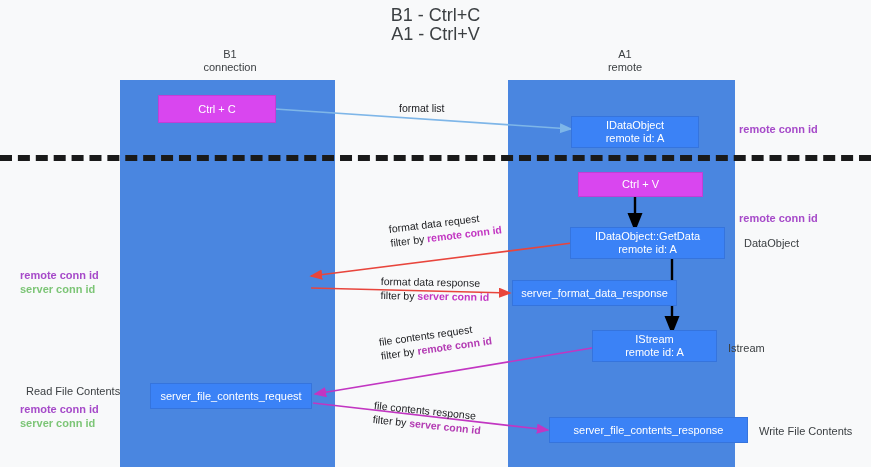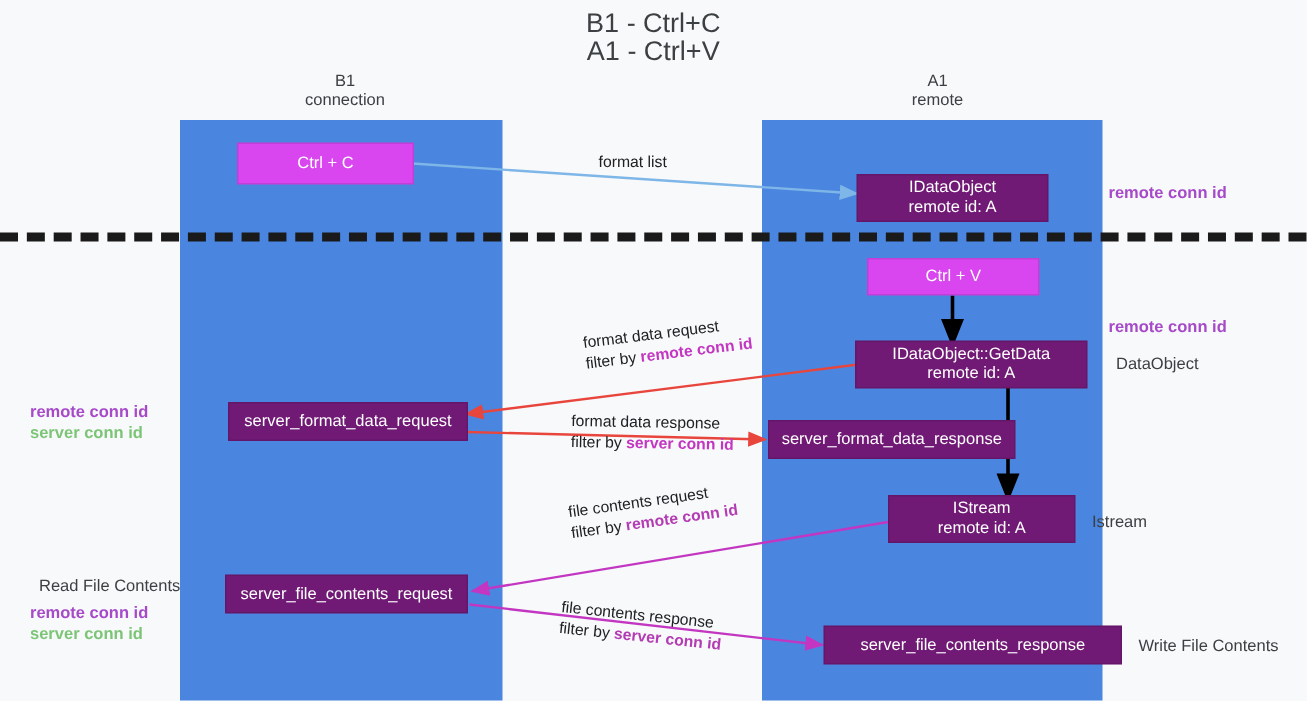--- a/index.html
+++ b/index.html
@@ -25,21 +25,21 @@
   .colhead-b1{left:150px;top:48px;width:160px;}
   .colhead-a1{left:545px;top:48px;width:160px;}
 
   .node{
     position:absolute;box-sizing:border-box;
     display:flex;flex-direction:column;align-items:center;justify-content:center;
     color:#ffffff;font-size:11px;line-height:13px;text-align:center;
     border:1px solid rgba(0,0,0,.10);
   }
   .node.green{background:#d946ef;}
-  .node.orange{background:#701a75;}
+  .node.orange{background:#3b82f6;}
 
   .sidelabel{
     position:absolute;font-size:11px;line-height:14px;color:#3c4043;white-space:nowrap;
   }
   .sidelabel.purple{color:#a64ac9;font-weight:bold;}
   .sidelabel.green{color:#7cc576;font-weight:bold;}
 
   .edgelabel{
     position:absolute;font-size:10.5px;line-height:14px;color:#202124;white-space:nowrap;
   }
@@ -108,32 +108,29 @@
 
   <div class="node green" style="left:158px;top:95px;width:118px;height:28px;">
     <span>Ctrl + C</span>
   </div>
 
   <div class="node orange" style="left:571px;top:116px;width:128px;height:32px;">
     <span>IDataObject</span>
     <span>remote id: A</span>
   </div>
 
-  <div class="node green" style="left:578px;top:172px;width:115px;height:25px;">
+  <div class="node green" style="left:578px;top:172px;width:125px;height:25px;">
     <span>Ctrl + V</span>
   </div>
 
   <div class="node orange" style="left:570px;top:227px;width:155px;height:32px;">
     <span>IDataObject::GetData</span>
     <span>remote id: A</span>
   </div>
 
-  <div class="node orange" style="left:152px;top:268px;width:160px;height:26px;">
-    <span>server_format_data_request</span>
-  </div>
 
   <div class="node orange" style="left:512px;top:280px;width:165px;height:26px;">
     <span>server_format_data_response</span>
   </div>
 
   <div class="node orange" style="left:592px;top:330px;width:125px;height:32px;">
     <span>IStream</span>
     <span>remote id: A</span>
   </div>
 

